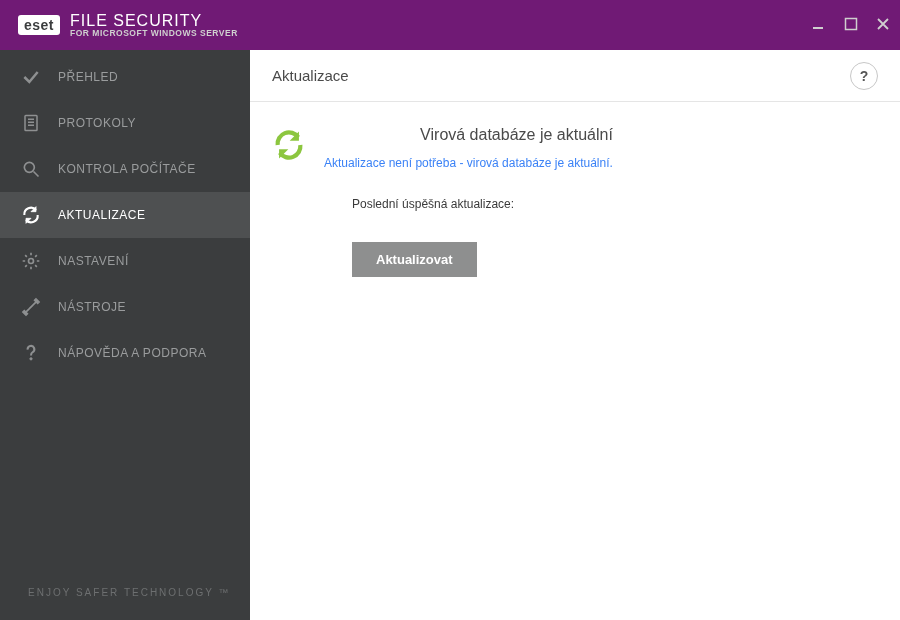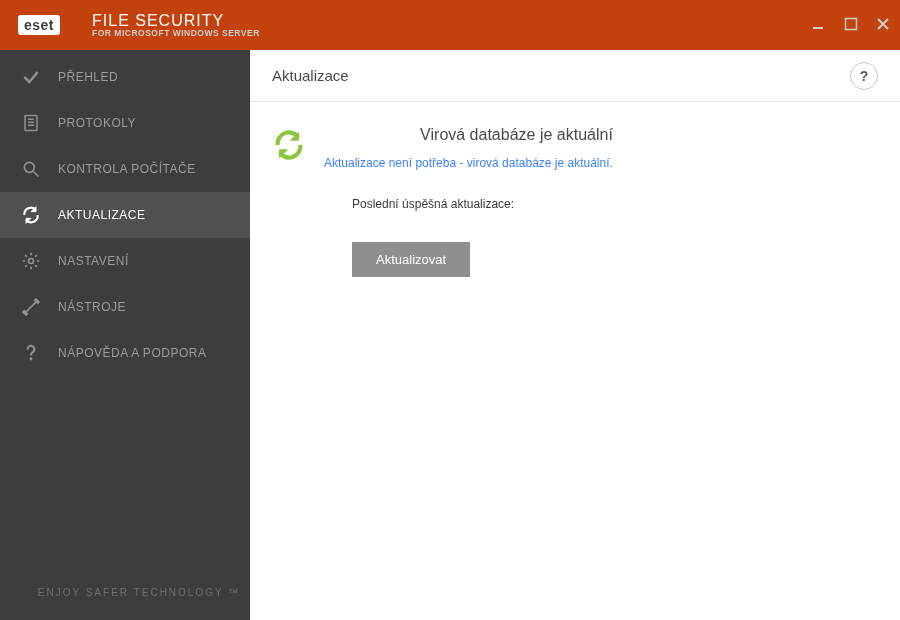--- a/index.html
+++ b/index.html
@@ -7,26 +7,25 @@
       font-family: "Segoe UI", Arial, sans-serif;
       width: 900px; height: 620px;
       background: #ffffff;
       overflow: hidden;
       font-size: 13px;
       color: #333;
     }
     
     .titlebar {
       height: 50px;
-      background: #c2410c;
+      background: #701a75;
       display: flex;
       align-items: center;
       padding: 0 10px 0 18px;
       color: #fff;
-      gap: 22px;
     }
     .logo-box {
       background: #fff;
       color: #3b3d3e;
       font-weight: 700;
       font-size: 14px;
       letter-spacing: 0.5px;
       border-radius: 3px;
       padding: 2px 6px;
       text-transform: lowercase;
@@ -49,21 +48,20 @@
       display: flex;
       height: calc(620px - 50px);
     }
     
     .sidebar {
       width: 250px;
       background: #3b3d3e;
       display: flex;
       flex-direction: column;
       position: relative;
-      text-align: center;
     }
     .nav { list-style: none; padding-top: 4px; }
     .nav li {
       display: flex;
       align-items: center;
       height: 46px;
       padding-left: 20px;
       color: #9a9c9d;
       cursor: pointer;
       font-size: 12px;
@@ -157,20 +155,21 @@
     .detail-row .link { color: #1e90d0; cursor: pointer; }
     .update-btn {
       margin-top: 28px;
       margin-left: 80px;
       background: #8e8f8f;
       color: #fff;
       border: none;
       padding: 10px 24px;
       font-size: 13px;
       cursor: pointer;
+      font-weight: bold;
     }
   </style>
 </head>
 <body>
 
 <div class="titlebar">
   <div class="logo-box">eset</div>
   <div class="titles">
     <span class="app-title">FILE SECURITY</span>
     <span class="app-sub">FOR MICROSOFT WINDOWS SERVER</span>

